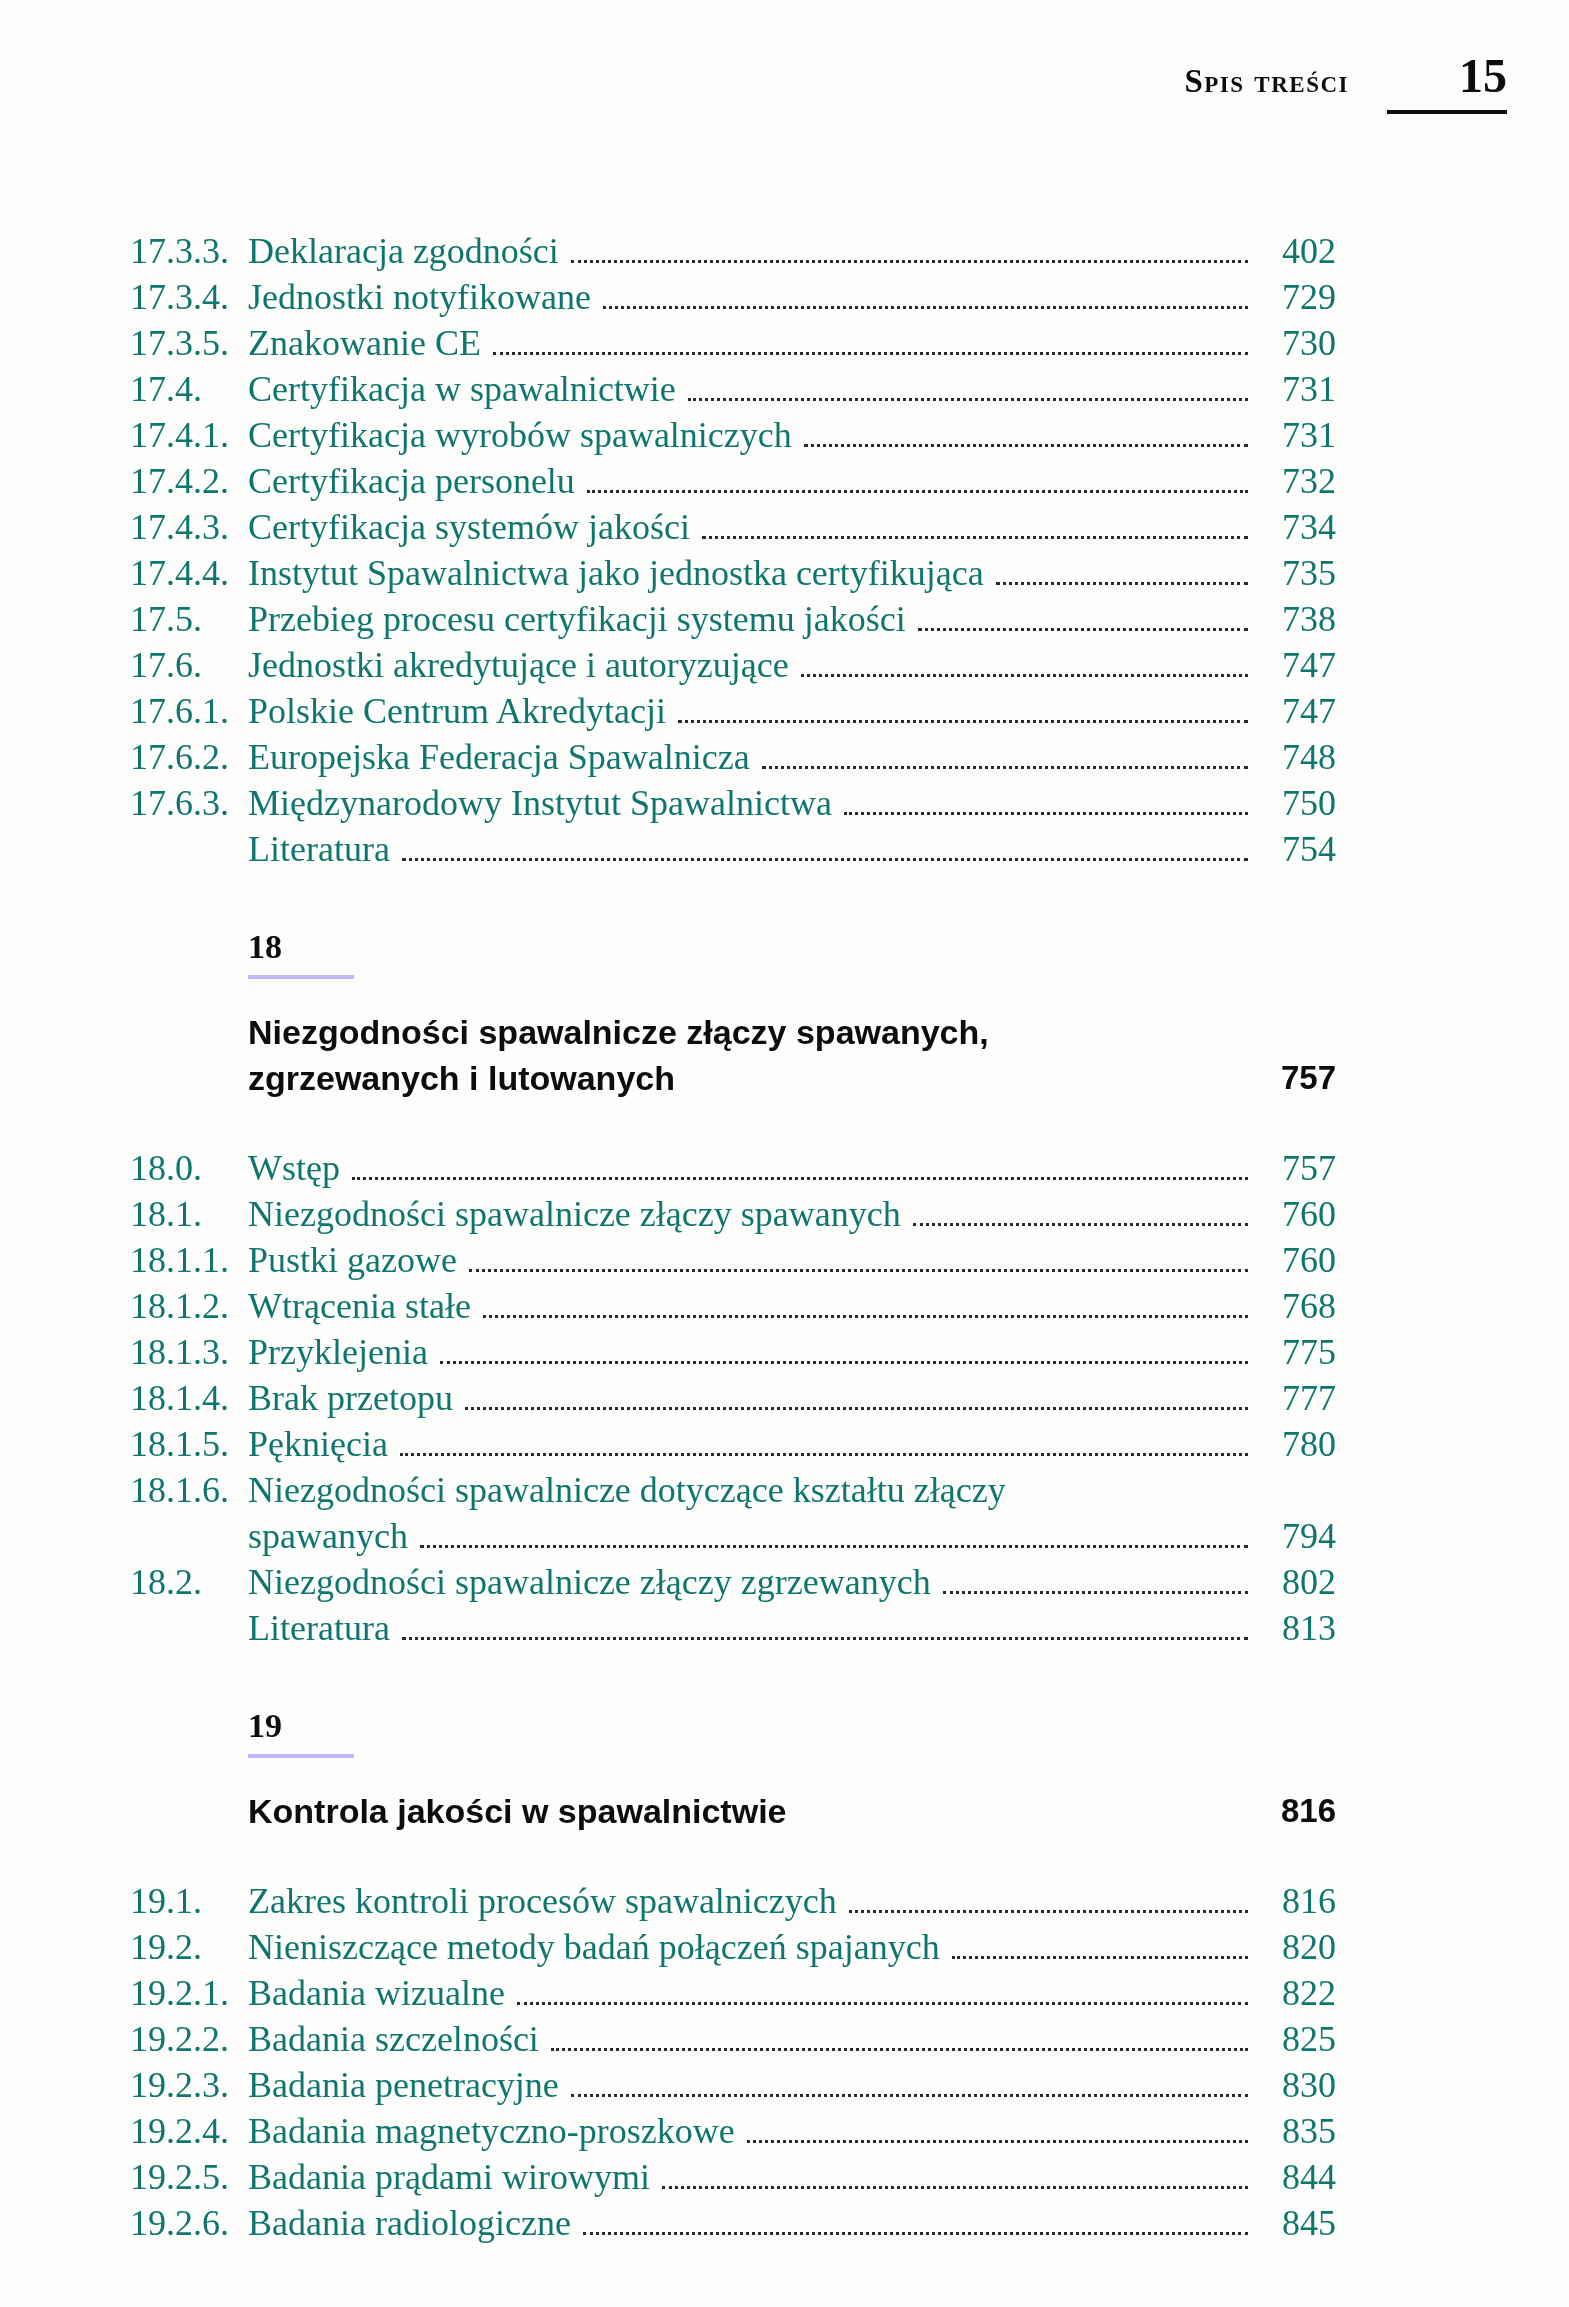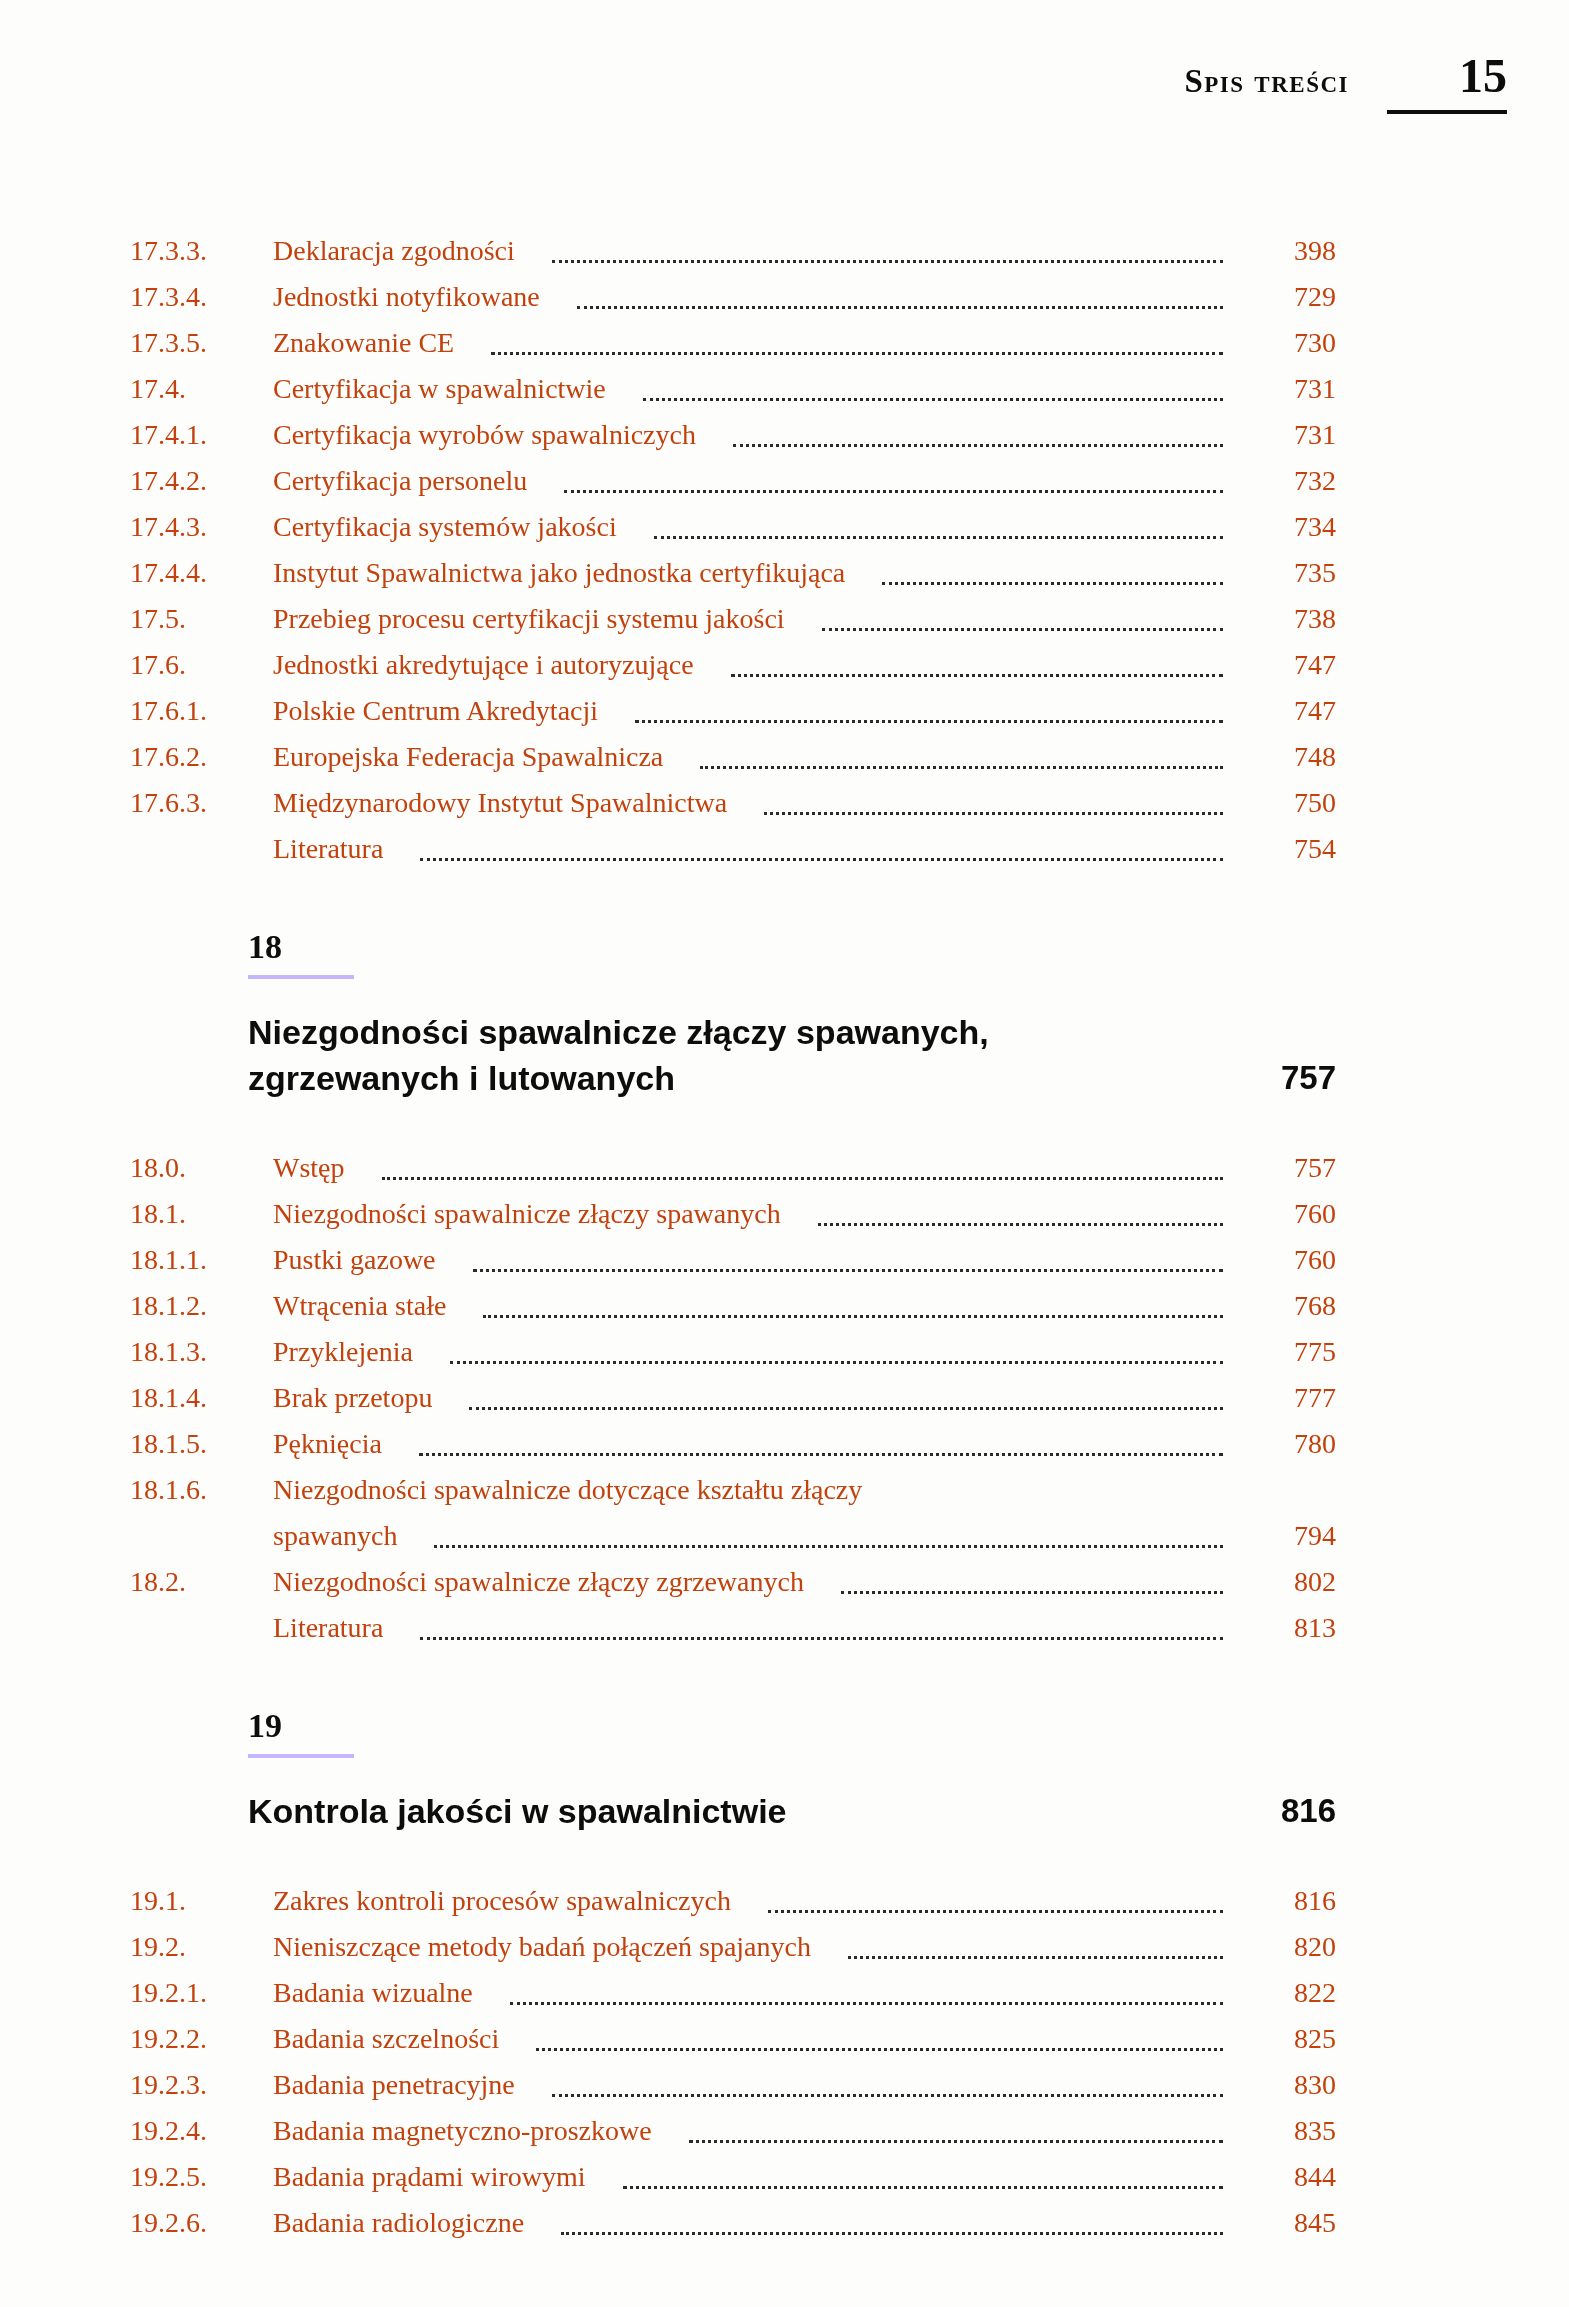--- a/index.html
+++ b/index.html
@@ -45,24 +45,23 @@
     color: #0d0d0d;
   }
   
   .toc {
     margin-left: 130px;
     margin-top: 90px;
     width: 1206px;
   }
   .toc-row {
     display: flex;
-    font-size: 28px;
+    font-size: 36px;
     line-height: 46px;
-    color: #c2410c;
-    gap: 25px;
+    color: #0f766e;
   }
   .toc-row .num {
     width: 118px;
     flex-shrink: 0;
   }
   .toc-row .title {
     flex-shrink: 0;
     max-width: 940px;
   }
   .toc-row .leader {
@@ -129,21 +128,21 @@
       <span class="header-pagenum">15</span>
     </span>
   </header>
 
   <main class="toc" id="toc-root">
       <div class="entry-group">
   <div class="toc-row">
     <span class="num">17.3.3.</span>
     <span class="title">Deklaracja zgodności</span>
     <span class="leader"></span>
-    <span class="pagenum">398</span>
+    <span class="pagenum">402</span>
   </div>
 
   <div class="toc-row">
     <span class="num">17.3.4.</span>
     <span class="title">Jednostki notyfikowane</span>
     <span class="leader"></span>
     <span class="pagenum">729</span>
   </div>
 
   <div class="toc-row">

